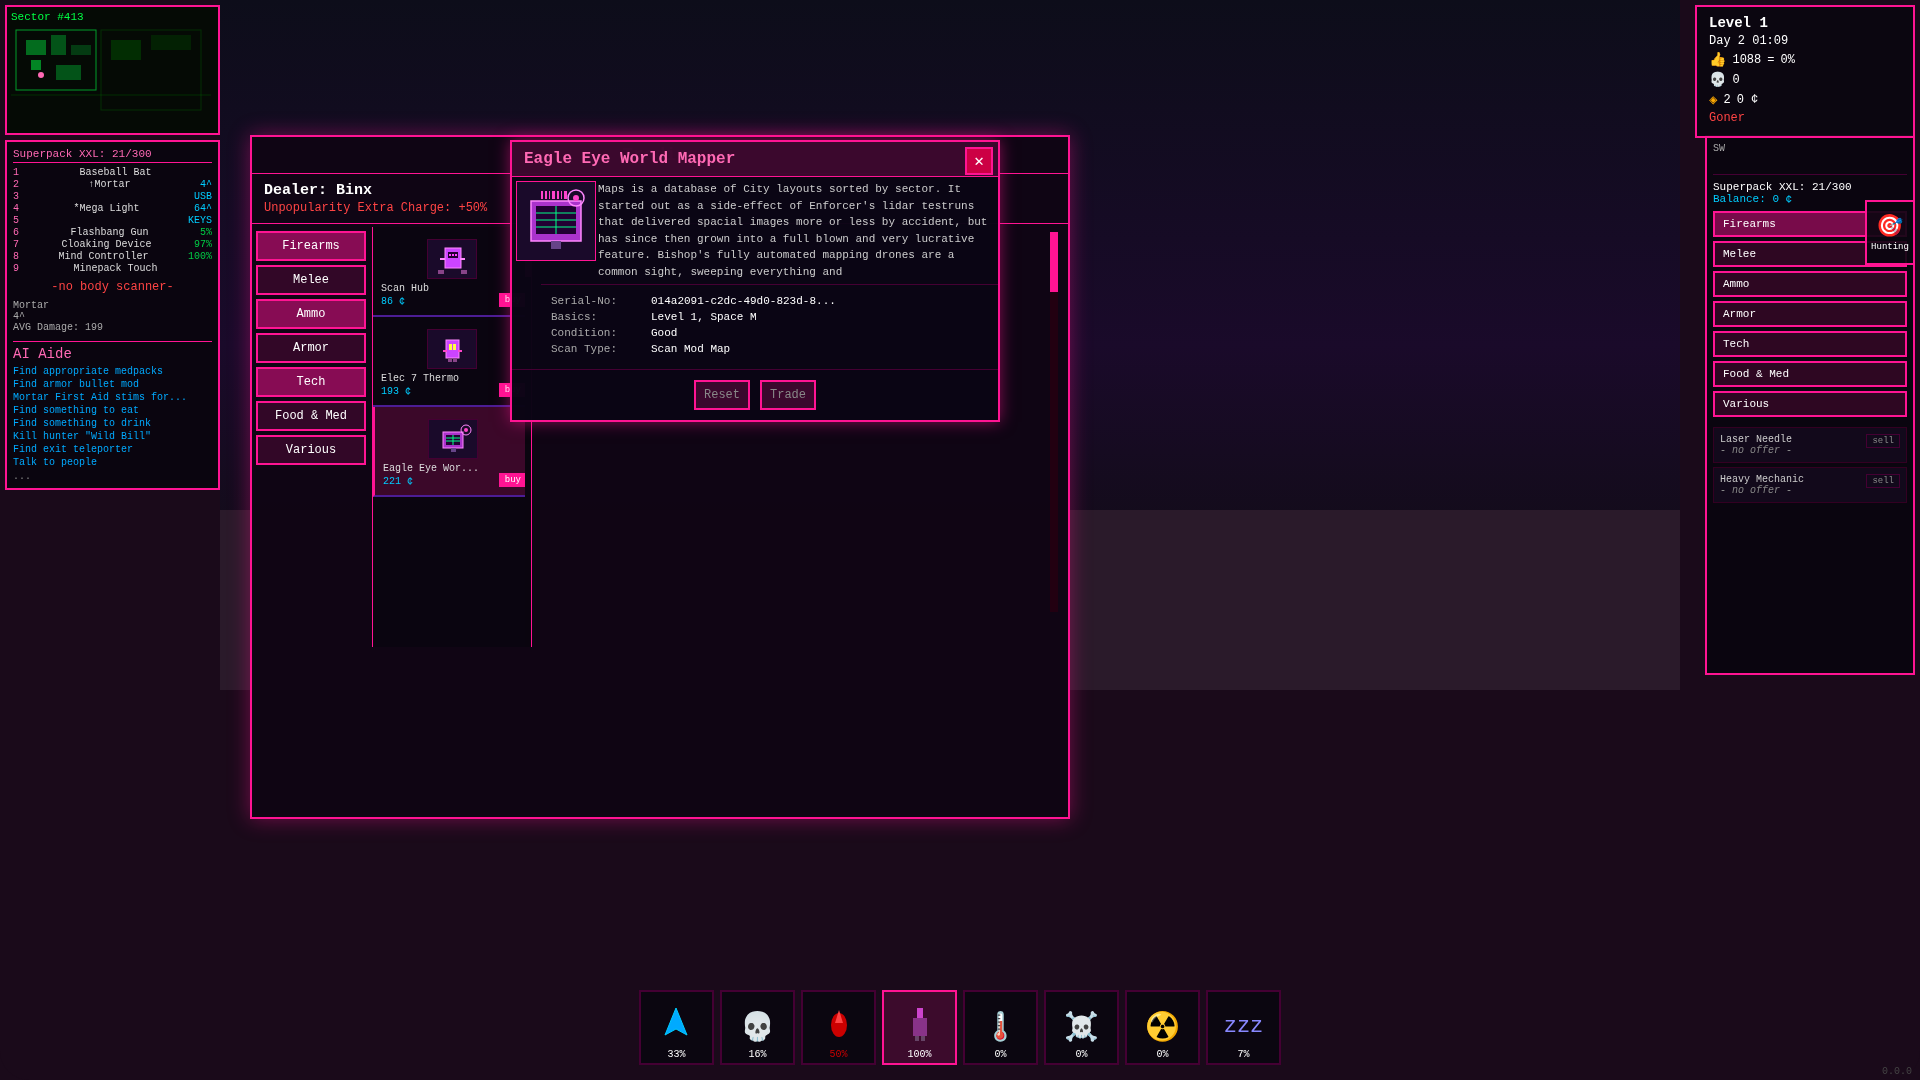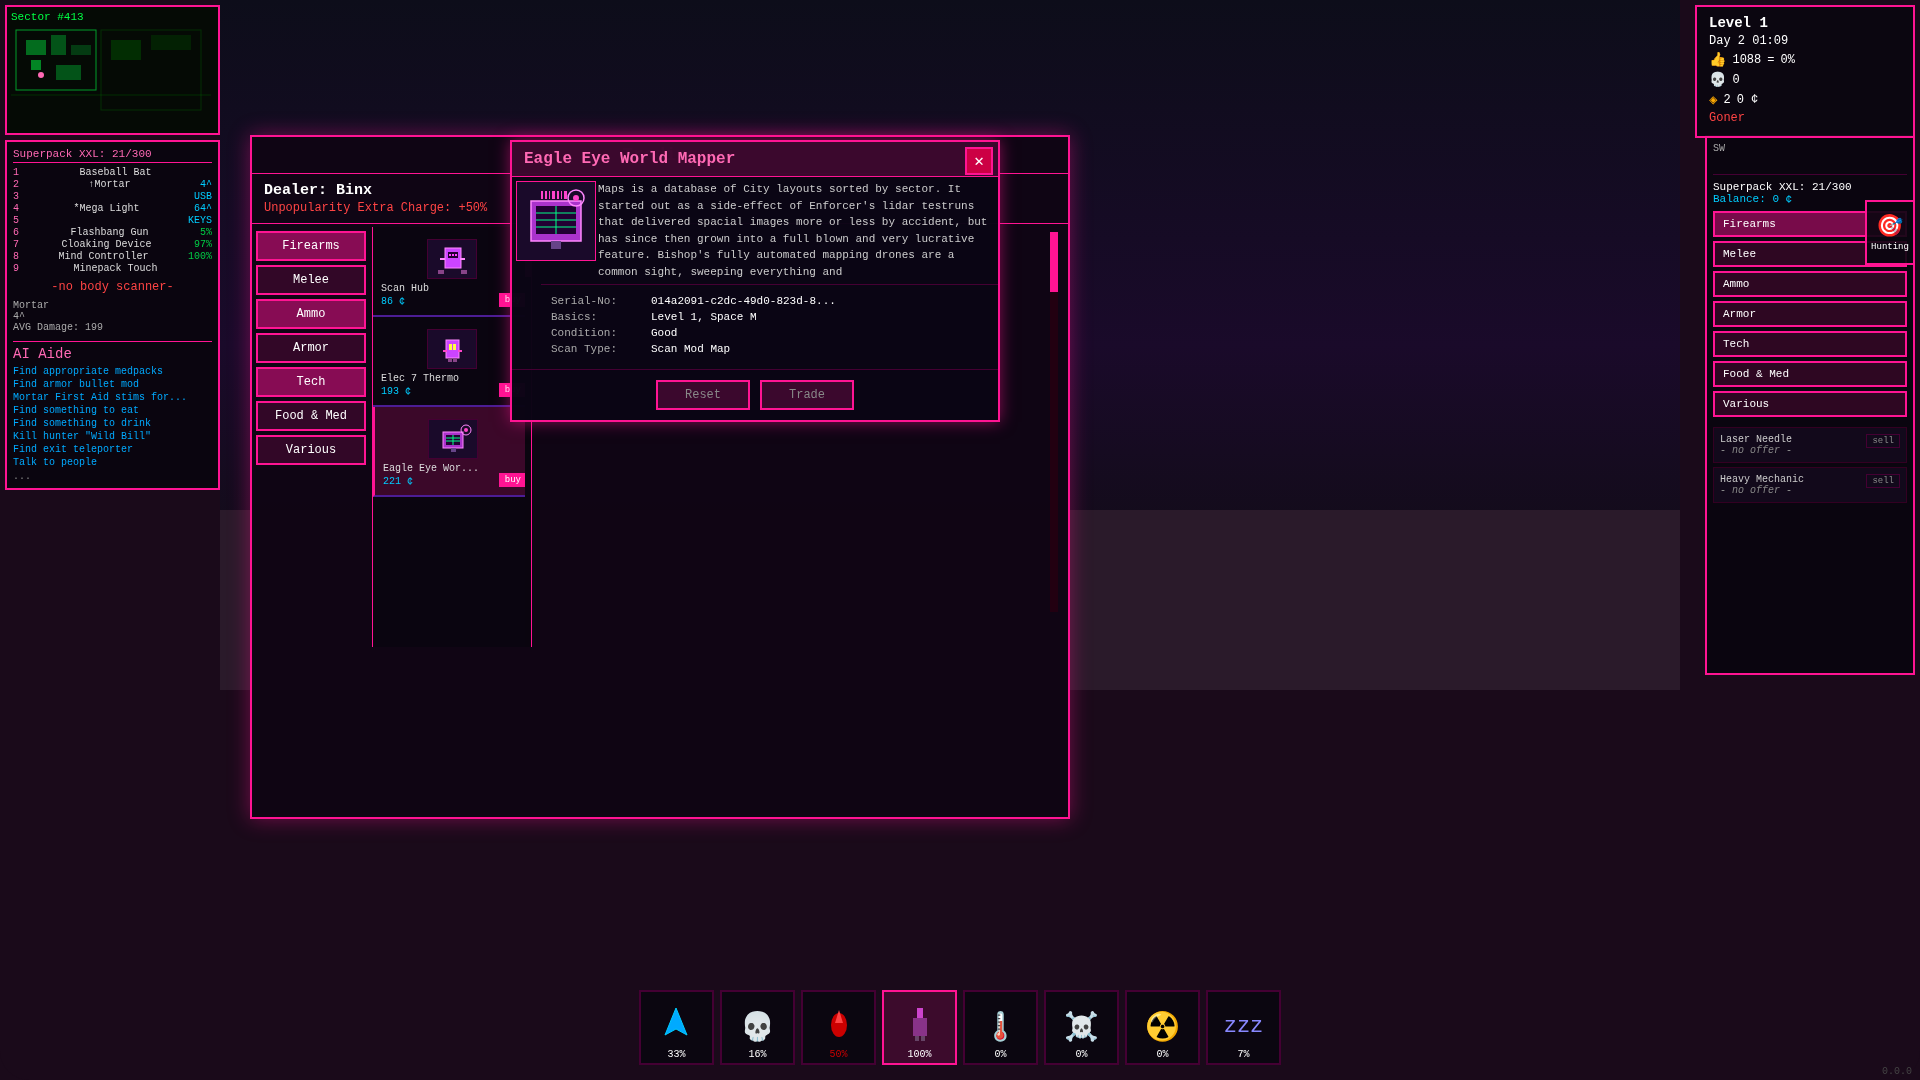--- a/index.html
+++ b/index.html
@@ -362,21 +362,21 @@
 
     .tooltip-buttons {
       display: flex;
       gap: 10px;
       padding: 10px;
       justify-content: center;
       border-top: 1px solid #440033;
     }
 
     .tooltip-btn {
-      padding: 6px 27px;
+      padding: 6px 8px;
       border: 2px solid #ff1493;
       background: rgba(255,20,147,0.2);
       color: #888888;
       font-family: 'Courier New', monospace;
       font-size: 12px;
       cursor: pointer;
     }
 
     
     .close-btn {

